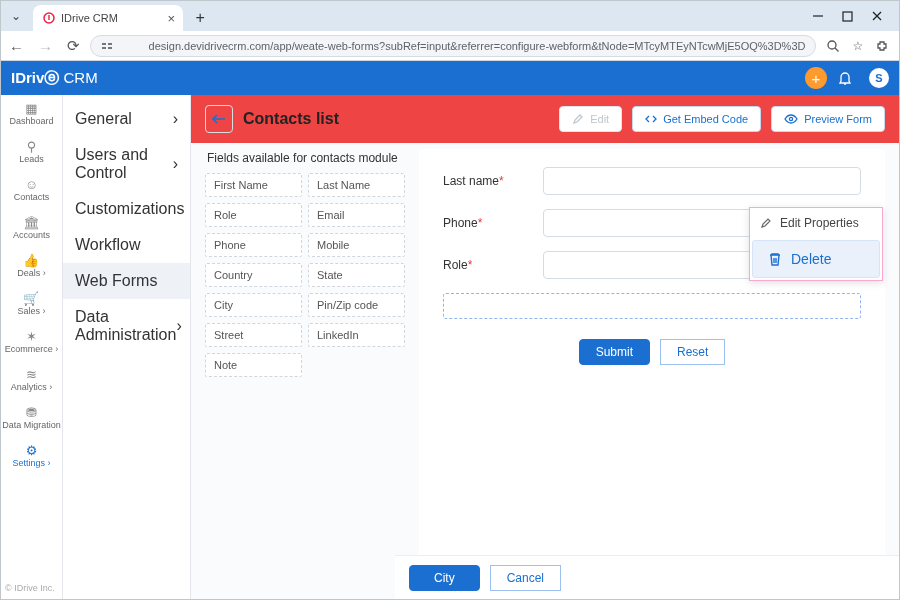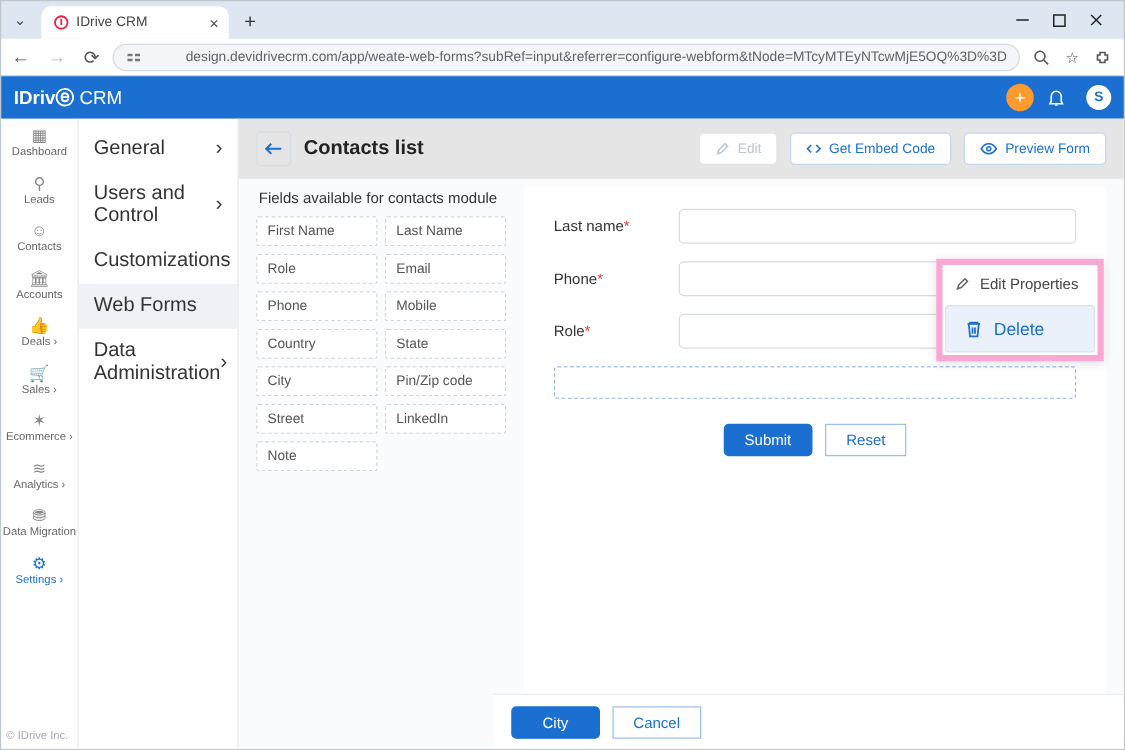--- a/index.html
+++ b/index.html
@@ -32,42 +32,42 @@
   .pnav-item{ display:flex; flex-direction:column; align-items:center; justify-content:center; height:38px; font-size:9px; color:#666; gap:1px;}
   .pnav-item.active{ color:#1a6fd1;}
   .pnav-ico{ font-size:13px; line-height:1; color:#888;}
   .pnav-item.active .pnav-ico{ color:#1a6fd1;}
   .pnav-spacer{flex:1;}
   .copyright{ font-size:9px; color:#aaa; padding:6px 4px;margin-top:47px;}
   .secondary-nav{ width:128px; border-right:1px solid #e3e6ea; background:#fff; padding:6px 0; font-size:16px;}
   .snav-item{ padding:9px 12px; color:#333; display:flex; justify-content:space-between; align-items:center;}
   .snav-item.active{ background:#eef1f5; font-weight:500;}
   .content{ flex:1; background:#fafbfc; display:flex; flex-direction:column; position:relative;}
-  .page-hdr{ height:48px; background:#e5e5e5; display:flex; align-items:center; padding:4px 14px; gap:10px;}
+  .page-hdr{ height:48px; background:#ef4444; display:flex; align-items:center; padding:4px 14px; gap:10px;}
   .back-btn{ width:28px; height:28px; border:1px solid #d6dce3; border-radius:4px; display:flex; align-items:center; justify-content:center; color:#1a6fd1;}
   .page-title{ font-size:16px; font-weight:600; color:#222; flex:1;}
   .pill-btn{ height:26px; border:1px solid #c7d6ef; border-radius:4px; background:#fff; color:#1a6fd1; padding:0 12px; display:flex; align-items:center; gap:6px; font-size:11px;}
   .pill-btn.muted{ color:#bfc6cc; border-color:#e1e5ea;}
   .cols{ flex:1; display:flex; gap:14px; padding:6px 14px 0 14px; overflow:hidden;}
   .fields-pane{ width:200px;}
   .fields-title{ font-size:12px; color:#333; margin:2px 0 8px 2px;}
   .field-grid{ display:grid; grid-template-columns:1fr 1fr; gap:6px;}
   .field-chip{ border:1px dashed #cfd6dd; background:#fff; height:24px; padding:0 8px; display:flex; align-items:center; font-size:11px; color:#555; border-radius:2px;}
   .preview-pane{ flex:1; background:#fff; border-radius:4px; padding:18px 24px 0 24px; position:relative;}
   .form-row{ display:flex; align-items:center; margin-bottom:14px; position:relative;}
   .form-label{ width:100px; font-size:12px; color:#333;}
   .req{ color:#e23b3b;}
   .form-input{ flex:1; height:28px; border:1px solid #d6dce3; border-radius:4px;}
   .kebab{ width:22px; text-align:center; color:#555; font-size:14px;}
   .drop-zone{ height:26px; border:1px dashed #8fb6ee; border-radius:3px; margin:2px 0 16px 0; }
   .submit-row{ display:flex; gap:10px; justify-content:center; padding:4px 0 16px 0;}
   .btn-primary{ background:#1a6fd1; color:#fff; border:1px solid #1a6fd1; border-radius:4px; height:26px; padding:0 16px; font-size:12px;}
   .btn-outline{ background:#fff; color:#1a6fd1; border:1px solid #9cc0ef; border-radius:0; height:26px; padding:0 16px; font-size:12px;}
   
-  .popover{ position:absolute; right:2px; top:58px; background:#fff; border:5px solid #f9a8d4; box-shadow:0 2px 8px rgba(0,0,0,0.12); font-size:12px; color:#444; width:134px;}
+  .popover{ position:absolute; right:2px; top:58px; background:#fff; border:1px solid #f9a8d4; box-shadow:0 2px 8px rgba(0,0,0,0.12); font-size:12px; color:#444; width:134px;}
   .popover-item{ padding:8px 10px; display:flex; align-items:center; gap:8px;}
   .popover-item.highlight{ background:#eaf1fb; color:#1a6fd1; font-size:14px; padding:10px 14px; border:1px solid #d6e4f8; margin:2px; border-radius:3px;}
   .popover-item.highlight svg{ stroke:#1a6fd1;}
   
   .footer-bar{ position:absolute; left:204px; right:0; bottom:0; height:44px; background:#fff; border-top:1px solid #ebeef2; display:flex; align-items:center; gap:10px; padding:0 14px;}
   svg{display:block;}
 </style>
 </head>
 <body>
 
@@ -204,20 +204,23 @@
         <div class="snav-item">
             <span>General</span>
             <span>›</span>
           </div>
         <div class="snav-item">
             <span>Users and Control</span>
             <span>›</span>
           </div>
         <div class="snav-item">
             <span>Customizations</span>
+          </div>
+        <div class="snav-item">
+            <span>Workflow</span>
           </div>
         <div class="snav-item active">
             <span>Web Forms</span>
           </div>
         <div class="snav-item">
             <span>Data Administration</span>
             <span>›</span>
           </div>
       </div>
 

